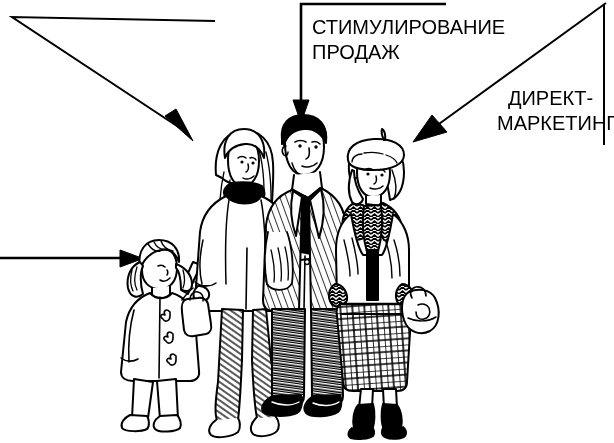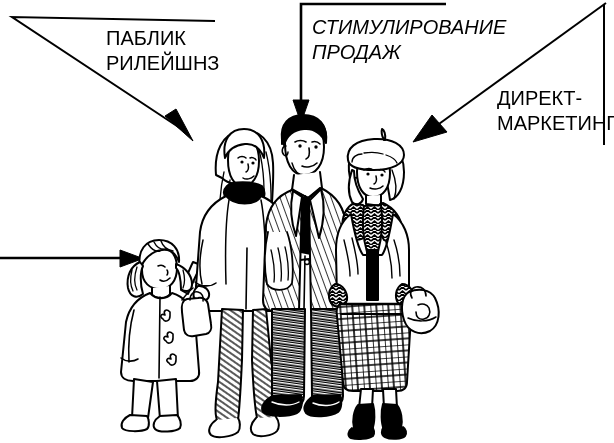--- a/index.html
+++ b/index.html
@@ -28,22 +28,22 @@
     position: absolute;
     font-family: "Liberation Sans", sans-serif;
     font-size: 20px;
     line-height: 25px;
     color: #000000;
     white-space: pre;
     letter-spacing: 0px;
     font-weight: 400;
   }
   #label-pr      { left: 106px; top: 26px; }
-  #label-sp      { left: 312px; top: 15px; font-style: italic; }
-  #label-dm      { left: 497px; top: 86px; text-align: left; width: 107px; }
+  #label-sp      { left: 312px; top: 15px; }
+  #label-dm      { left: 497px; top: 86px; text-align: center; width: 107px; }
   #label-ad      { left: 8px;  top: 228px; }
 </style>
 </head>
 <body>
 
 <div id="diagram-root">
 
   <svg id="scene" viewBox="0 0 614 443" xmlns="http://www.w3.org/2000/svg">
 
     <defs>
@@ -282,22 +282,20 @@
       <path d="M383 389 L384 408 L397 408 L396 389 Z"></path>
 
       <path d="M358 405 C354 410 352 420 354 428 C357 434 368 435 372 430 C375 423 375 411 373 404 Z" fill="#000" stroke="#000"></path>
       <path d="M383 404 C381 411 381 423 384 430 C388 435 398 434 401 428 C403 420 401 410 397 405 Z" fill="#000" stroke="#000"></path>
       <path d="M352 428 C348 431 347 436 351 438 C357 440 369 439 373 436 C375 433 374 429 372 427" fill="#000" stroke="#000"></path>
       <path d="M384 427 C381 430 381 435 385 437 C391 440 402 439 405 436 C407 433 406 429 403 427" fill="#000" stroke="#000"></path>
     </g>
 
   </svg>
 
-  <div class="label" id="label-pr">ПАБЛИК
-РИЛЕЙШНЗ</div>
 
   <div class="label" id="label-sp">СТИМУЛИРОВАНИЕ
 ПРОДАЖ</div>
 
   <div class="label" id="label-dm">ДИРЕКТ-
 МАРКЕТИНГ</div>
 
 
 </div>
 

